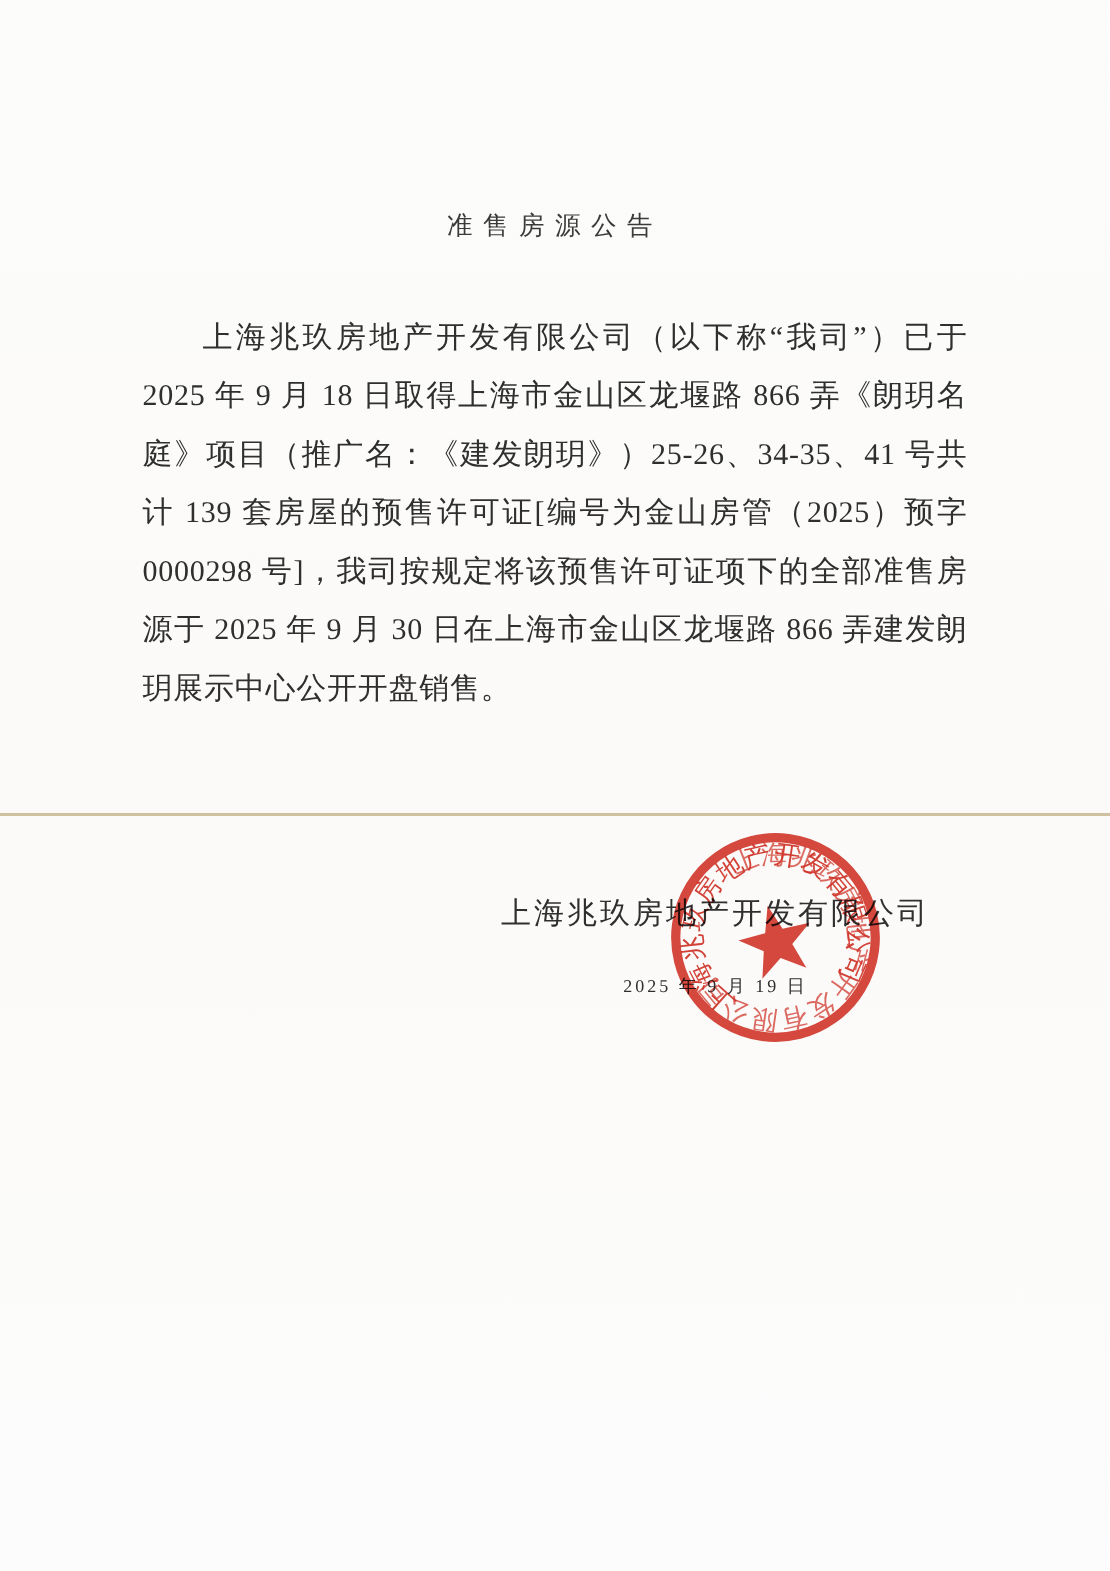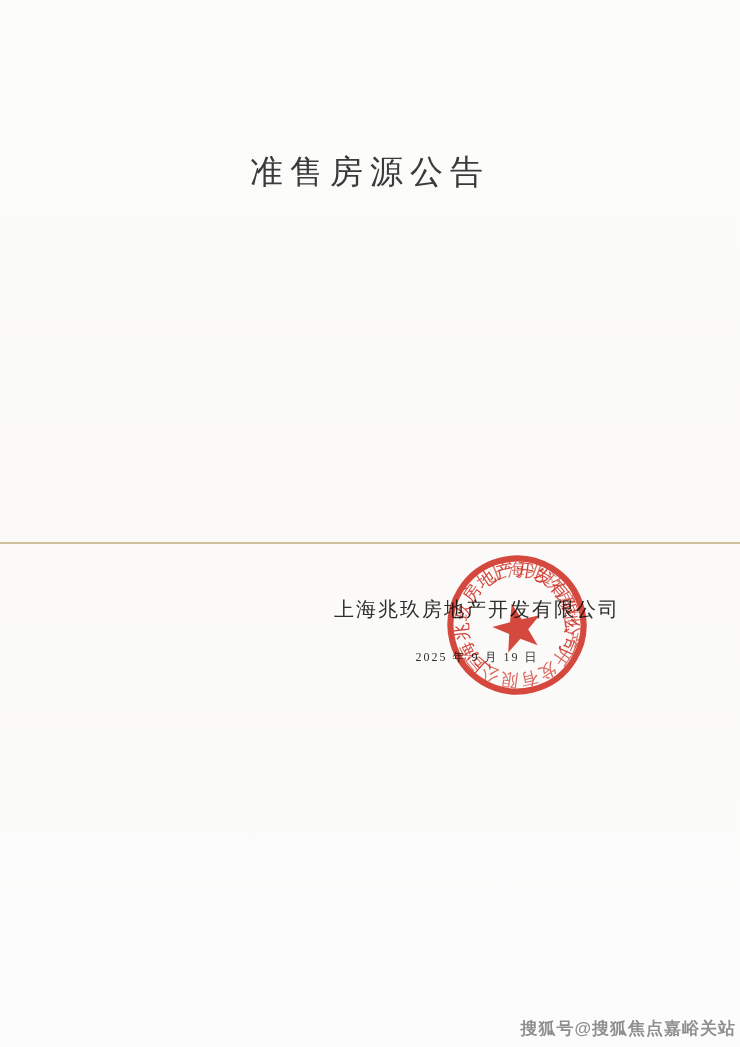--- a/index.html
+++ b/index.html
@@ -15,21 +15,21 @@
     font-family: "Liberation Serif", "DejaVu Serif", serif;
     color: #2f2f2f;
     overflow: hidden;
   }
   .doc-title {
     position: absolute;
     top: 128px;
     left: 0;
     width: 100%;
     text-align: center;
-    font-size: 33px;
+    font-size: 17px;
     font-weight: 500;
     letter-spacing: 7px;
     color: #3a3a3a;
   }
   .doc-body {
     position: absolute;
     top: 206px;
     left: 95px;
     width: 550px;
   }
@@ -95,20 +95,21 @@
   }
 </style>
 </head>
 <body>
 
 <div class="page">
 
   <h1 class="doc-title">准售房源公告</h1>
 
   <div class="doc-body">
+    <p>上海兆玖房地产开发有限公司（以下称“我司”）已于 2025 年 9 月 18 日取得上海市金山区龙堰路 866 弄《朗玥名庭》项目（推广名：《建发朗玥》）25-26、34-35、41 号共计 139 套房屋的预售许可证[编号为金山房管（2025）预字 0000298 号]，我司按规定将该预售许可证项下的全部准售房源于 2025 年 9 月 30 日在上海市金山区龙堰路 866 弄建发朗玥展示中心公开开盘销售。</p>
   </div>
 
   <hr class="divider">
 
   <div class="signature">
     <div class="company">上海兆玖房地产开发有限公司</div>
     <div class="date">2025 年 9 月 19 日</div>
   </div>
 
   <svg class="seal" viewBox="0 0 160 160">
@@ -120,15 +121,14 @@
         <textPath href="#sealArc" startOffset="0">上海兆玖房地产开发有限公司</textPath>
       </text>
       <g transform="rotate(117 80 80)" opacity="0.75">
         <text font-size="18.5" fill="#d0281c" letter-spacing="0.5" font-family="Liberation Serif, DejaVu Serif, serif">
           <textPath href="#sealArc" startOffset="0">上海兆玖房地产开发有限公司</textPath>
         </text>
       </g>
     </g>
   </svg>
 
-  <div class="watermark">搜狐号@搜狐焦点嘉峪关站</div>
 
 </div>
 
 </body></html>

